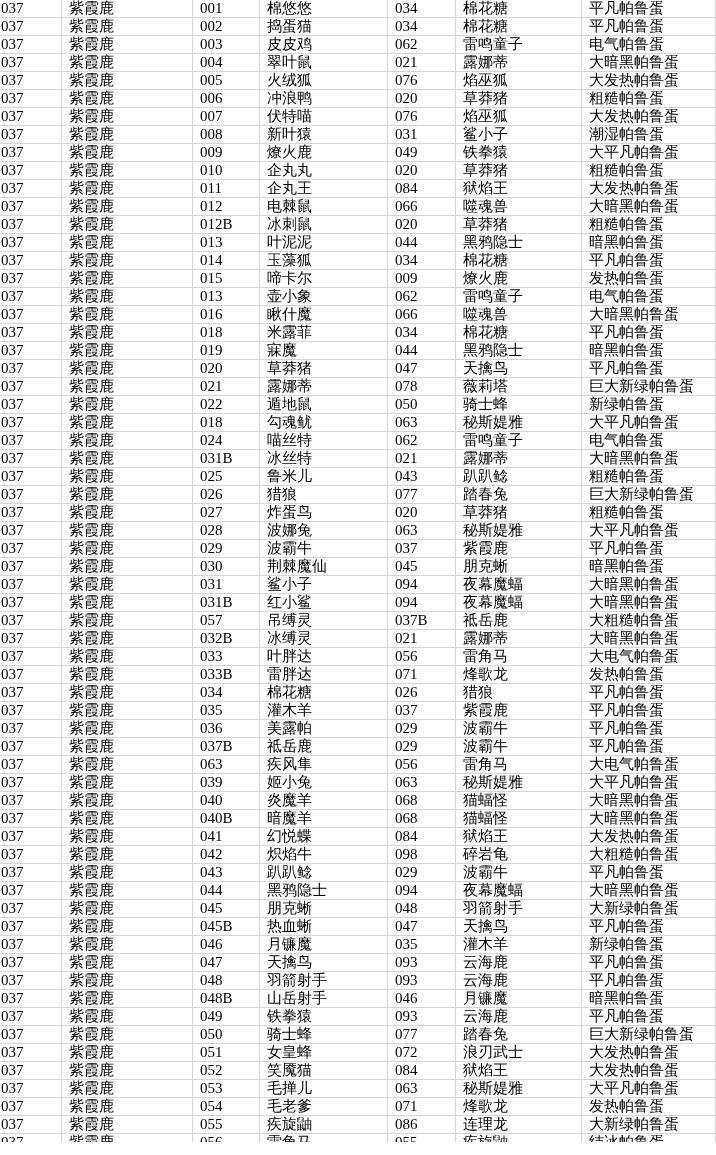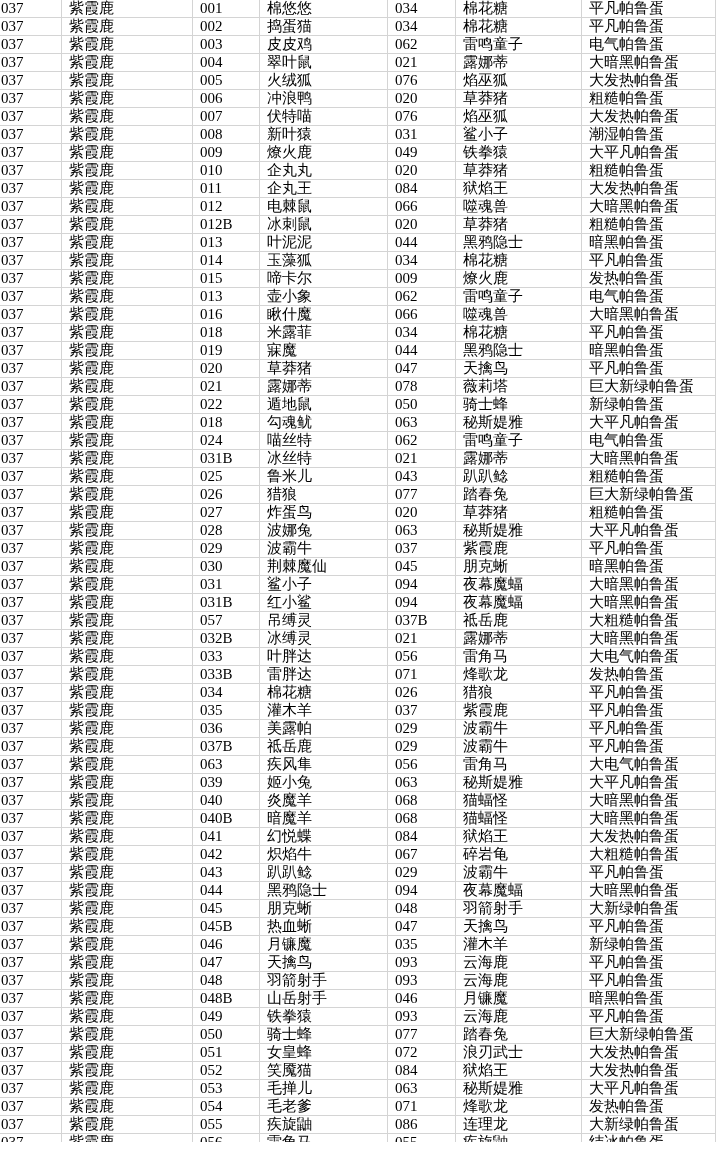--- a/index.html
+++ b/index.html
@@ -455,21 +455,21 @@
       <div class="cell c3">幻悦蝶</div>
       <div class="cell c4">084</div>
       <div class="cell c5">狱焰王</div>
       <div class="cell c6">大发热帕鲁蛋</div>
     </div>
     <div class="row">
       <div class="cell c0">037</div>
       <div class="cell c1">紫霞鹿</div>
       <div class="cell c2">042</div>
       <div class="cell c3">炽焰牛</div>
-      <div class="cell c4">067</div>
+      <div class="cell c4">098</div>
       <div class="cell c5">碎岩龟</div>
       <div class="cell c6">大粗糙帕鲁蛋</div>
     </div>
     <div class="row">
       <div class="cell c0">037</div>
       <div class="cell c1">紫霞鹿</div>
       <div class="cell c2">043</div>
       <div class="cell c3">趴趴鲶</div>
       <div class="cell c4">029</div>
       <div class="cell c5">波霸牛</div>

